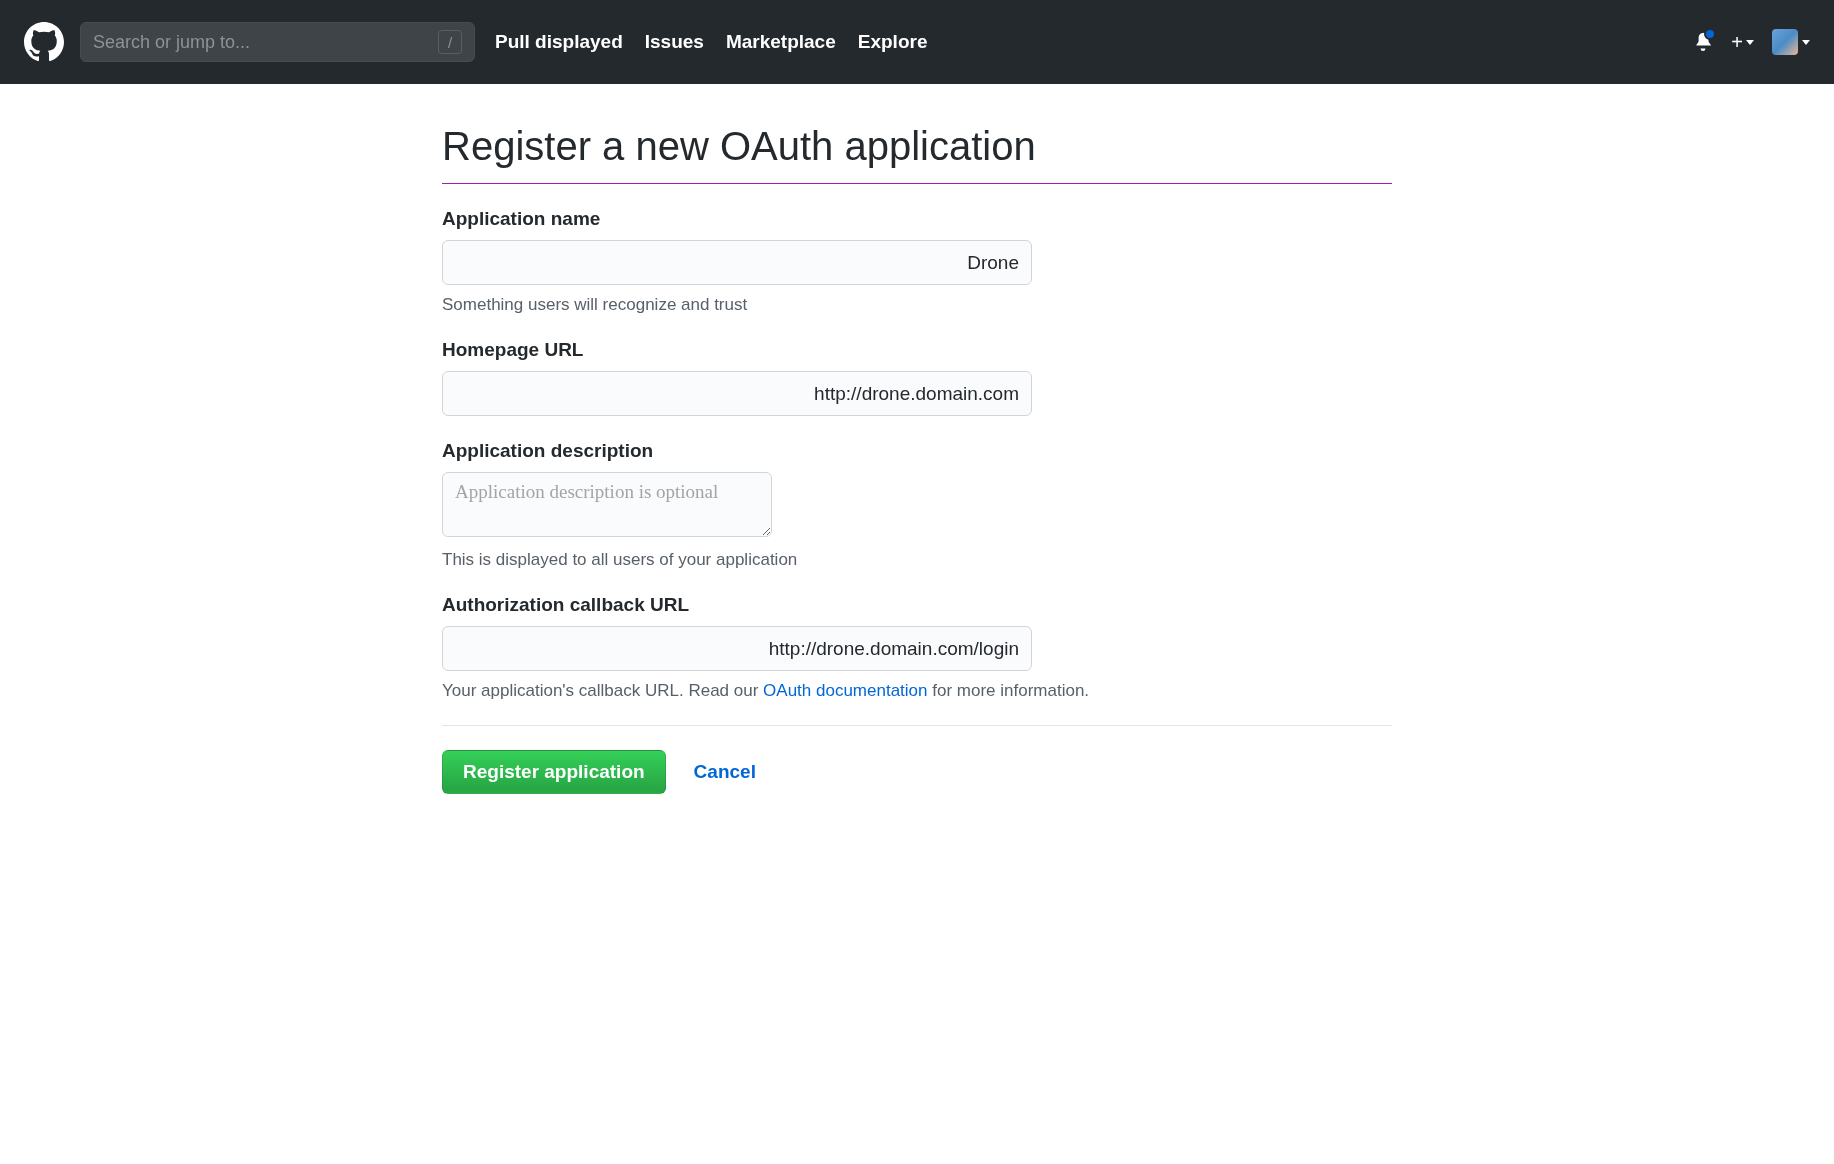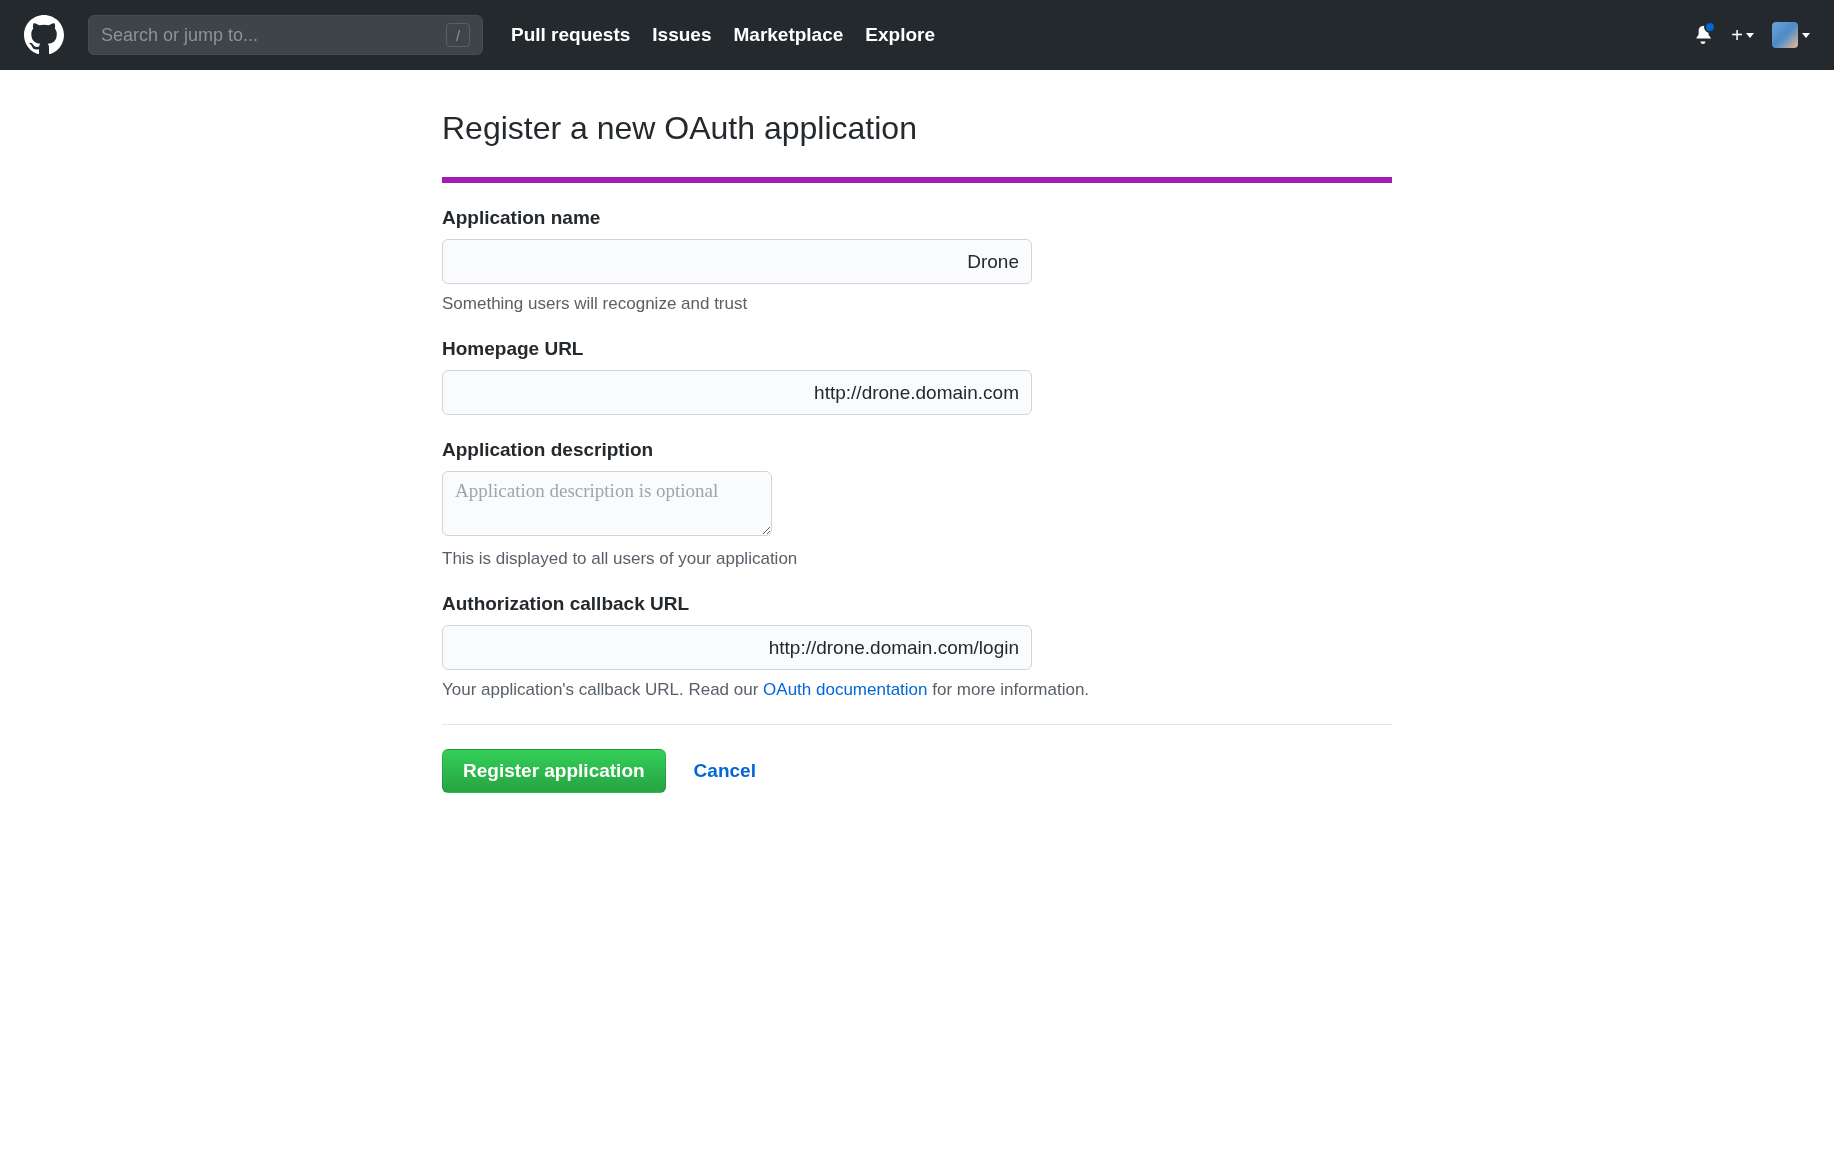--- a/index.html
+++ b/index.html
@@ -9,22 +9,21 @@
       color: #24292e;
       font-size: 14px;
     }
     
     
     .header {
       background: #24292e;
       display: flex;
       align-items: center;
       padding: 31px 24px;
-      height: 70px;
-      gap: 8px;
+      height: 84px;
     }
     .logo {
       color: #fff;
       margin-right: 16px;
       display: flex;
       align-items: center;
     }
     .search-box {
       background: #3f4448;
       border: 1px solid #444d56;
@@ -119,25 +118,25 @@
       border-top: 5px solid #fff;
     }
     
     
     .container {
       max-width: 990px;
       margin: 0 auto;
       padding: 40px 20px;
     }
     .page-title {
-      font-size: 32px;
+      font-size: 40px;
       font-weight: 400;
       color: #24292e;
-      padding-bottom: 30px;
-      border-bottom: 6px solid #a21caf;
+      padding-bottom: 14px;
+      border-bottom: 1px solid #a21caf;
       margin-bottom: 24px;
     }
     .form-group {
       margin-bottom: 24px;
     }
     .form-label {
       display: block;
       font-weight: 600;
       font-size: 19px;
       color: #24292e;
@@ -222,21 +221,21 @@
       <path d="M8 0C3.58 0 0 3.58 0 8c0 3.54 2.29 6.53 5.47 7.59.4.07.55-.17.55-.38 0-.19-.01-.82-.01-1.49-2.01.37-2.53-.49-2.69-.94-.09-.23-.48-.94-.82-1.13-.28-.15-.68-.52-.01-.53.63-.01 1.08.58 1.23.82.72 1.21 1.87.87 2.33.66.07-.52.28-.87.51-1.07-1.78-.2-3.64-.89-3.64-3.95 0-.87.31-1.59.82-2.15-.08-.2-.36-1.02.08-2.12 0 0 .67-.21 2.2.82.64-.18 1.32-.27 2-.27.68 0 1.36.09 2 .27 1.53-1.04 2.2-.82 2.2-.82.44 1.1.16 1.92.08 2.12.51.56.82 1.27.82 2.15 0 3.07-1.87 3.75-3.65 3.95.29.25.54.73.54 1.48 0 1.07-.01 1.93-.01 2.2 0 .21.15.46.55.38A8.013 8.013 0 0016 8c0-4.42-3.58-8-8-8z"></path>
     </svg>
   </a>
 
   <div class="search-box">
     <input class="search-input" type="text" placeholder="Search or jump to..." style="">
     <span class="search-slash">/</span>
   </div>
 
   <nav class="nav-links">
-    <a class="nav-link">Pull requests</a>
+    <a class="nav-link">Pull displayed</a>
     <a class="nav-link">Issues</a>
     <a class="nav-link">Marketplace</a>
     <a class="nav-link">Explore</a>
   </nav>
 
   <div class="header-right">
     <div class="bell-wrapper">
       <svg width="20" height="20" viewBox="0 0 16 16" fill="#ffffff">
         <path d="M8 16a2 2 0 001.985-1.75c.017-.137-.097-.25-.235-.25h-3.5c-.138 0-.252.113-.235.25A2 2 0 008 16z"></path>
         <path d="M8 1.5A3.5 3.5 0 004.5 5v2.947c0 .346-.102.683-.294.97l-1.703 2.556a.018.018 0 00-.003.01l.1.012.8.005h11l.008-.005.001-.012a.018.018 0 00-.003-.01l-1.703-2.556a1.745 1.745 0 01-.294-.97V5A3.5 3.5 0 008 1.5z"></path>

